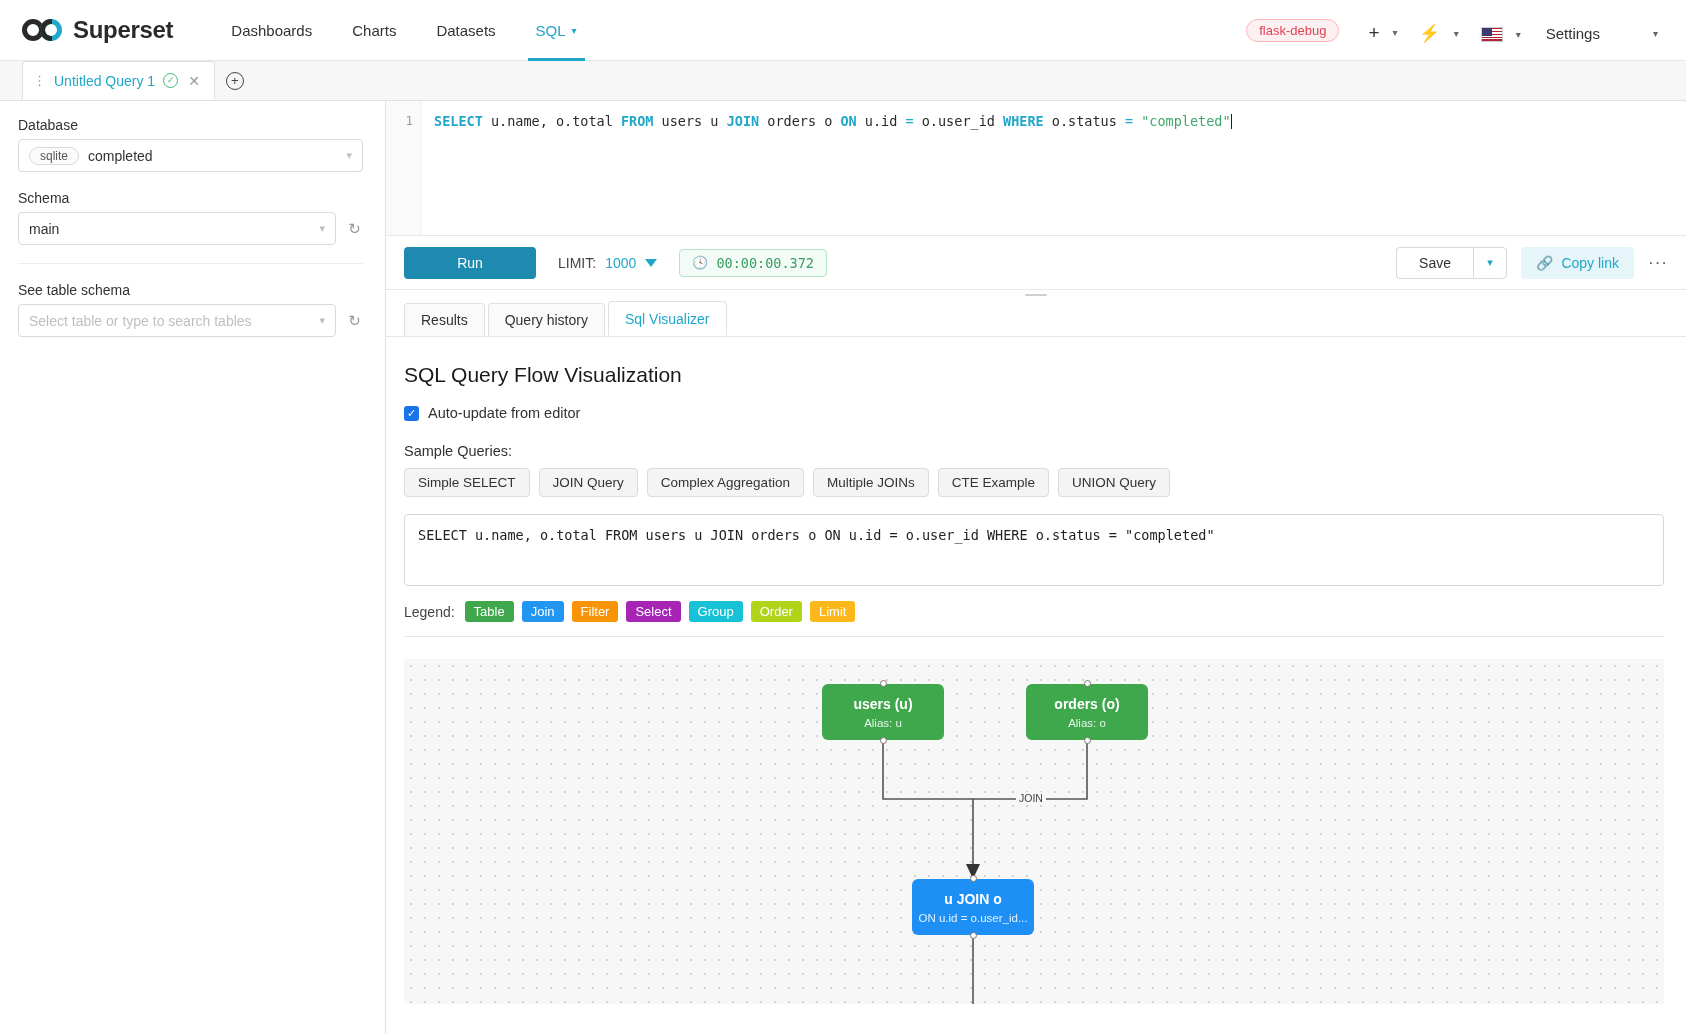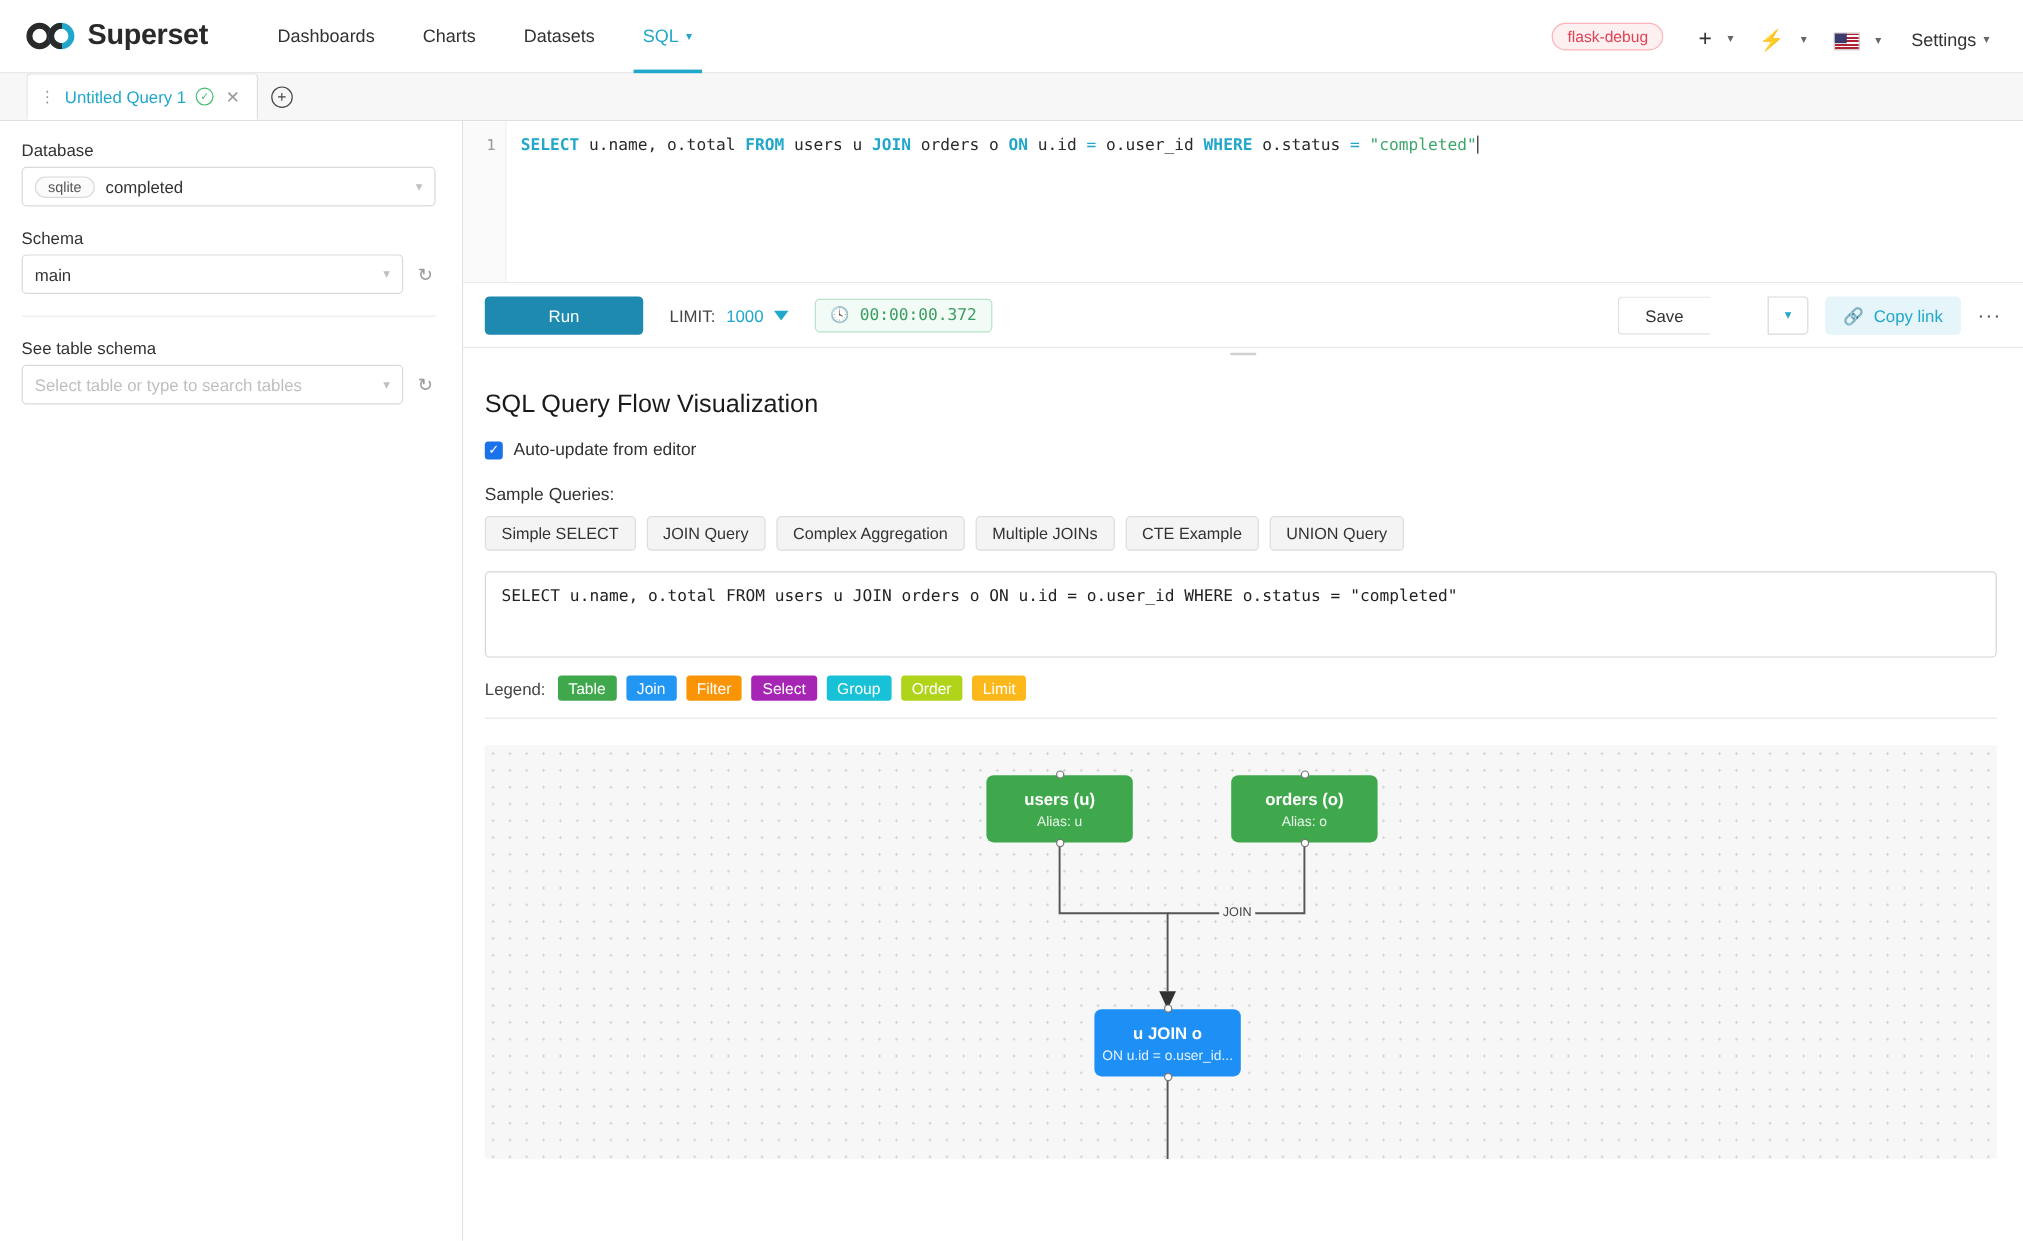--- a/index.html
+++ b/index.html
@@ -64,21 +64,21 @@
     width: 22px; height: 15px; border: 1px solid #cfcfcf;
     background:
       linear-gradient(to bottom,
         #b22234 0 11%, #fff 11% 22%, #b22234 22% 33%, #fff 33% 44%,
         #b22234 44% 55%, #fff 55% 66%, #b22234 66% 77%, #fff 77% 88%, #b22234 88% 100%);
     position: relative;
   }
   .flag::after {
     content:""; position:absolute; left:0; top:0; width:10px; height:8px; background:#3c3b6e;
   }
-  .settings-link { font-size: 15px; color: #323232; display: flex; align-items: center; padding: 0 6px 0 14px; cursor: pointer; }
+  .settings-link { font-size: 15px; color: #323232; display: flex; align-items: center; padding: 0 6px 0 14px; cursor: pointer; gap: 47px; }
 
   
   .tabstrip {
     height: 40px; background: #f7f7f7; border-bottom: 1px solid #e0e0e0;
     display: flex; align-items: flex-end; padding-left: 22px;
   }
   .qtab {
     background: #fff; border: 1px solid #e0e0e0; border-bottom: 1px solid #fff;
     height: 39px; display: flex; align-items: center; gap: 8px;
     padding: 0 14px 0 10px; border-radius: 4px 4px 0 0; cursor: pointer;
@@ -159,21 +159,21 @@
   }
   .limit-ctl .lbl { color: #444; }
   .tri-down { width:0;height:0;border-left:6px solid transparent;border-right:6px solid transparent;border-top:8px solid #20a7c9; }
   .timer {
     margin-left: 22px; border: 1px solid #b7e3c9; background: #f2fbf5; color: #3a9d62;
     border-radius: 4px; height: 28px; display: flex; align-items: center; gap: 8px;
     padding: 0 12px; font-size: 13.5px; font-family: "DejaVu Sans Mono", monospace;
   }
   .clock-ico { font-size: 13px; }
   .tb-right { margin-left: auto; display: flex; align-items: center; gap: 0; }
-  .save-grp { display: flex; gap: 48px; }
+  .save-grp { display: flex; }
   .save-btn {
     height: 32px; border: 1px solid #d9d9d9; border-right: none; background: #fff;
     border-radius: 4px 0 0 4px; font-size: 14px; padding: 0 22px; cursor: pointer;
     color: #323232; font-family: inherit;
   }
   .save-caret {
     height: 32px; width: 34px; border: 1px solid #d9d9d9; background: #fff;
     border-radius: 0 4px 4px 0; display:flex; align-items:center; justify-content:center;
     color: #20a7c9; font-size: 11px; cursor: pointer;
   }
@@ -379,20 +379,31 @@
           <span>Copy link</span>
         </button>
         <span class="more-btn">···</span>
       </div>
     </div>
 
     <div class="grab-handle">
         <div class="bar"></div>
       </div>
 
+    <div class="resulttabs">
+      <div class="rtab">
+        <span>Results</span>
+      </div>
+      <div class="rtab">
+        <span>Query history</span>
+      </div>
+      <div class="rtab active">
+        <span>Sql Visualizer</span>
+      </div>
+    </div>
 
     <div class="vizpane">
       <div class="viz-title">SQL Query Flow Visualization</div>
 
       <div class="autoupd">
         <span class="cbx">✓</span>
         <span class="txt">Auto-update from editor</span>
       </div>
 
       <div class="sq-label">Sample Queries:</div>

